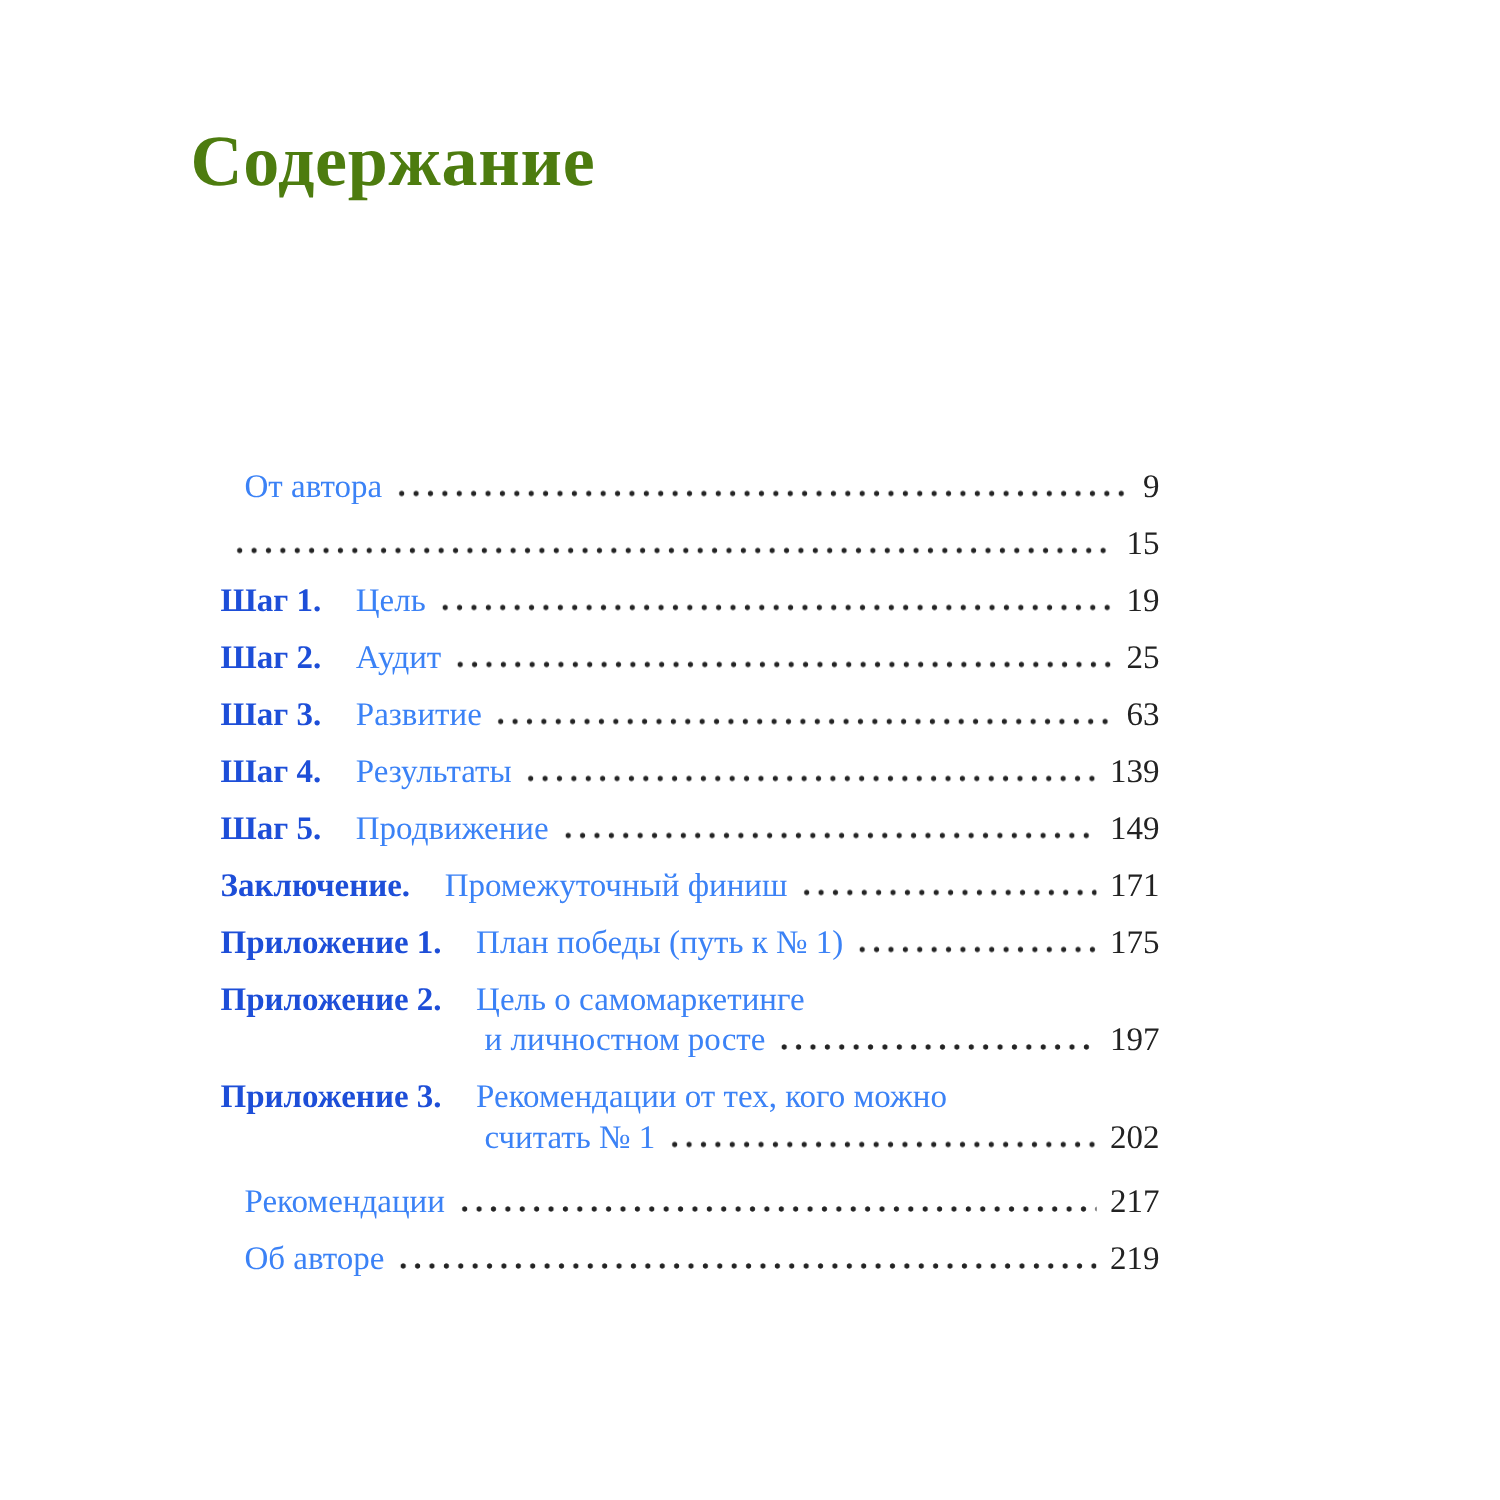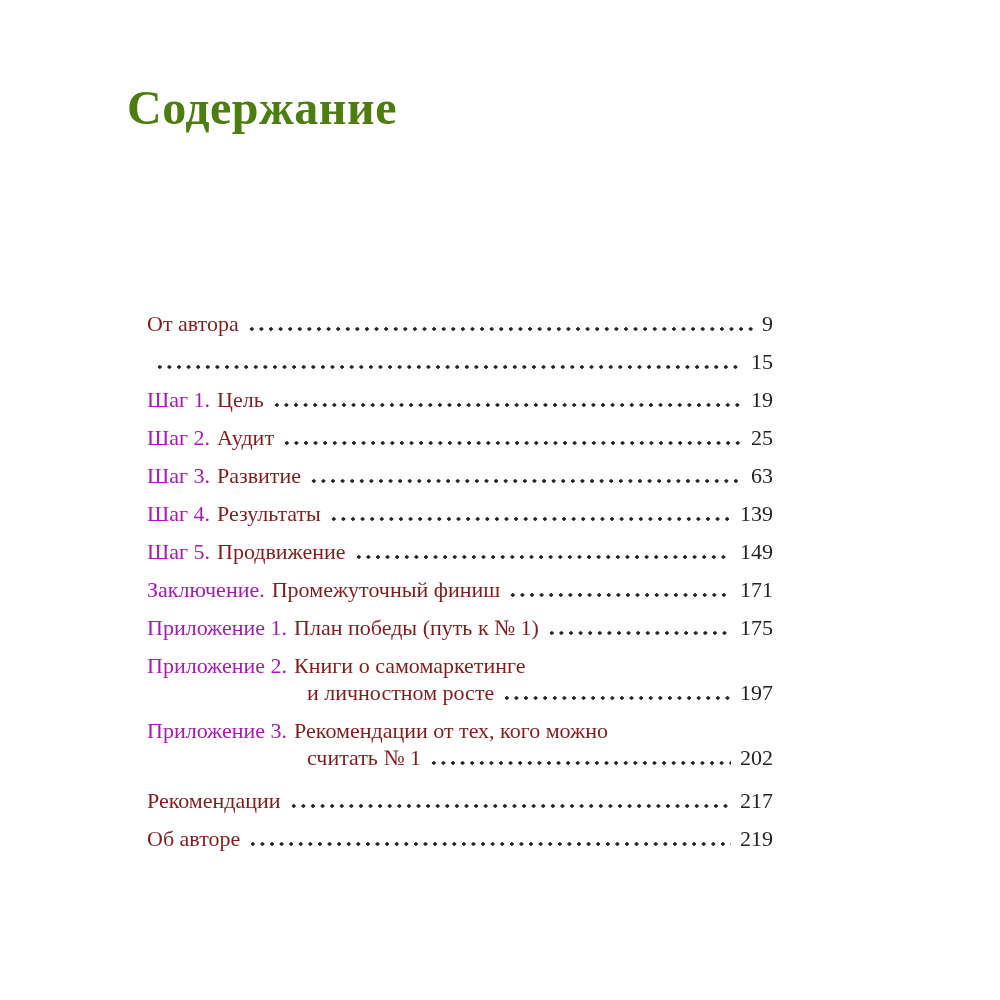--- a/index.html
+++ b/index.html
@@ -36,25 +36,25 @@
     display: flex;
     align-items: baseline;
     line-height: 27px;
     margin-bottom: 11px;
     white-space: nowrap;
   }
   .toc-entry.two-line .toc-row.first { margin-bottom: 0; }
   .toc-row.cont { padding-left: 160px; }
   .toc-entry.section-gap { margin-top: 16px; }
   .prefix {
-    font-weight: 400;
+    font-weight: 700;
     margin-right: 0.32em;
-    color: #a21caf;
-  }
-  .label { color: #7f1d1d; }
+    color: #1d4ed8;
+  }
+  .label { color: #3b82f6; margin-left: 16px; }
   .dots {
     flex: 1 1 auto;
     align-self: baseline;
     min-width: 22px;
     height: 4px;
     margin: 0 9px 0 8px;
     background-image: radial-gradient(circle, #242424 1.5px, transparent 2px);
     background-size: 9.6px 4px;
     background-position: left center;
     background-repeat: repeat-x;
@@ -156,21 +156,21 @@
       <span class="label">План победы (путь к № 1)</span>
       <span class="dots"></span>
       <span class="page-num">175</span>
     </div>
 
   </div>
 
   <div class="toc-entry two-line">
     <div class="toc-row first">
       <span class="prefix">Приложение 2.</span>
-      <span class="label">Книги о самомаркетинге</span>
+      <span class="label">Цель о самомаркетинге</span>
 
     </div>
     <div class="toc-row cont">
       <span class="label">и личностном росте</span>
       <span class="dots"></span>
       <span class="page-num">197</span>
     </div>
   </div>
 
   <div class="toc-entry two-line">

